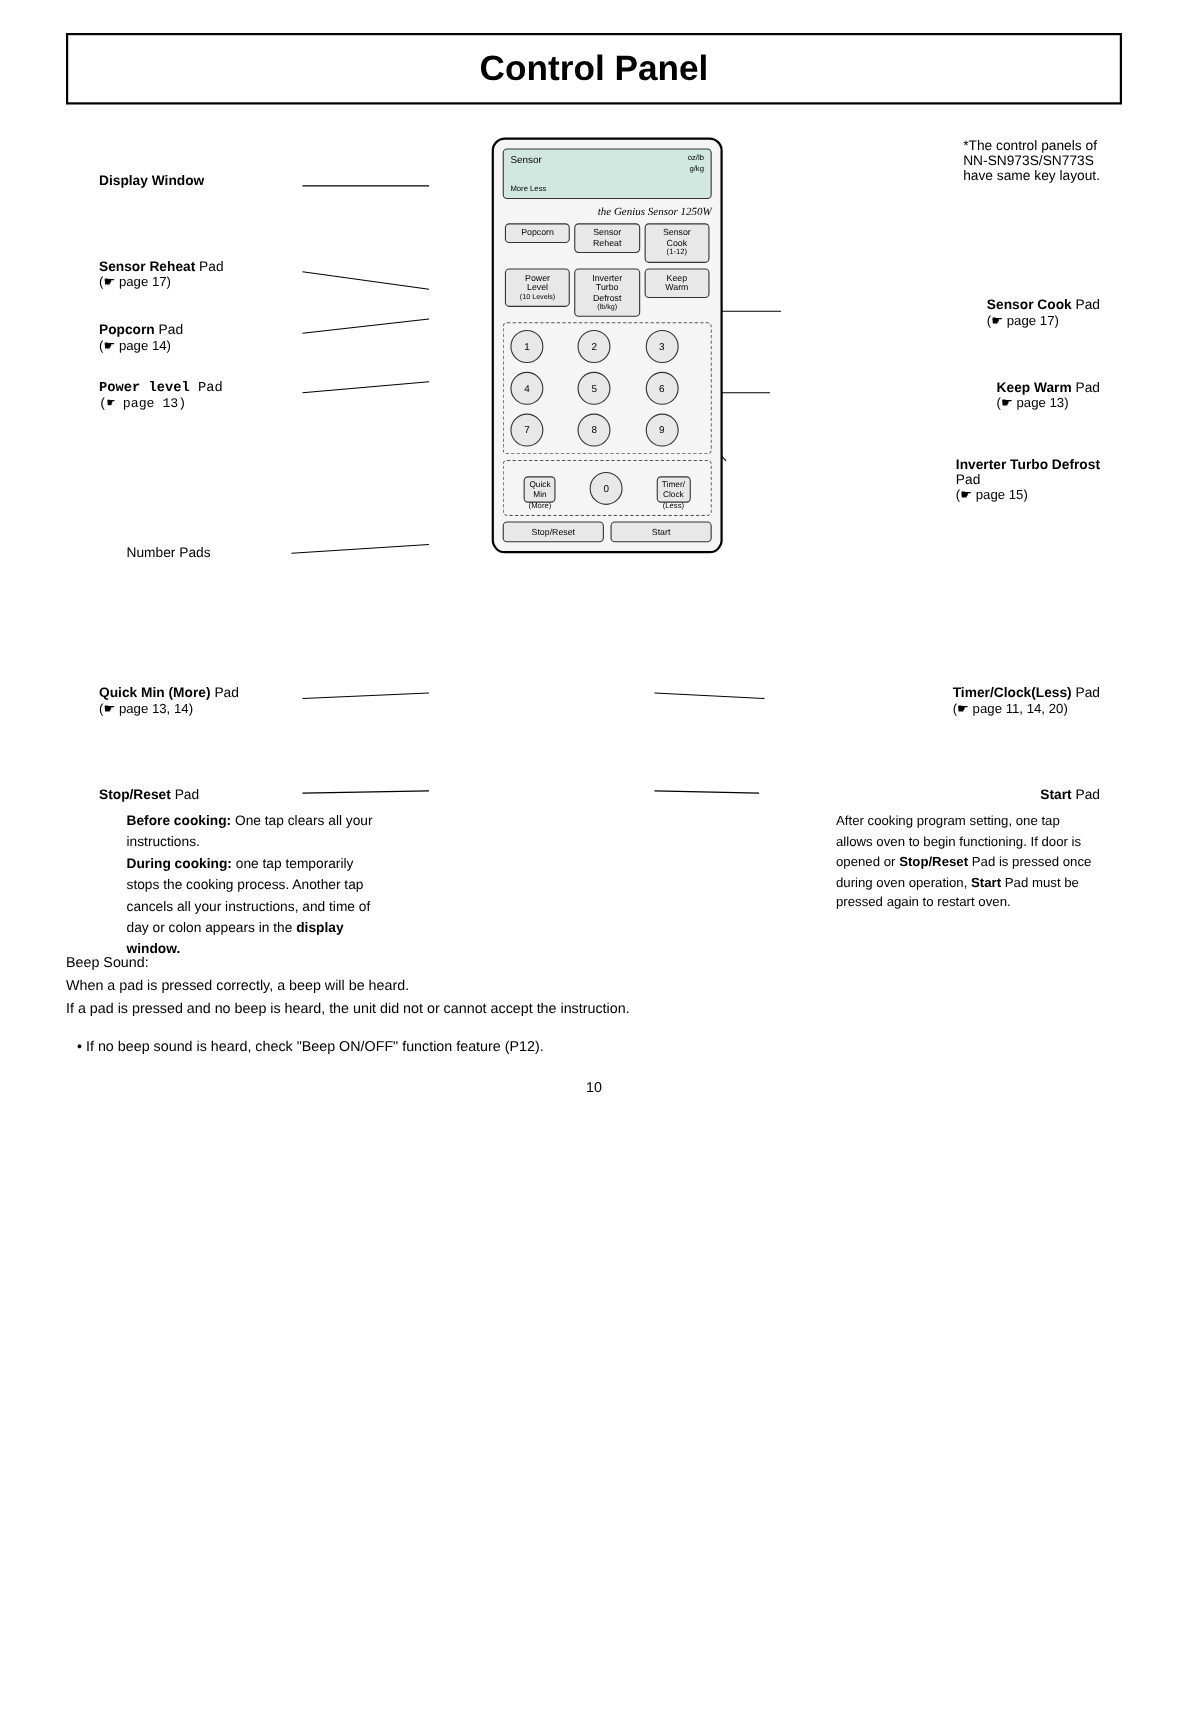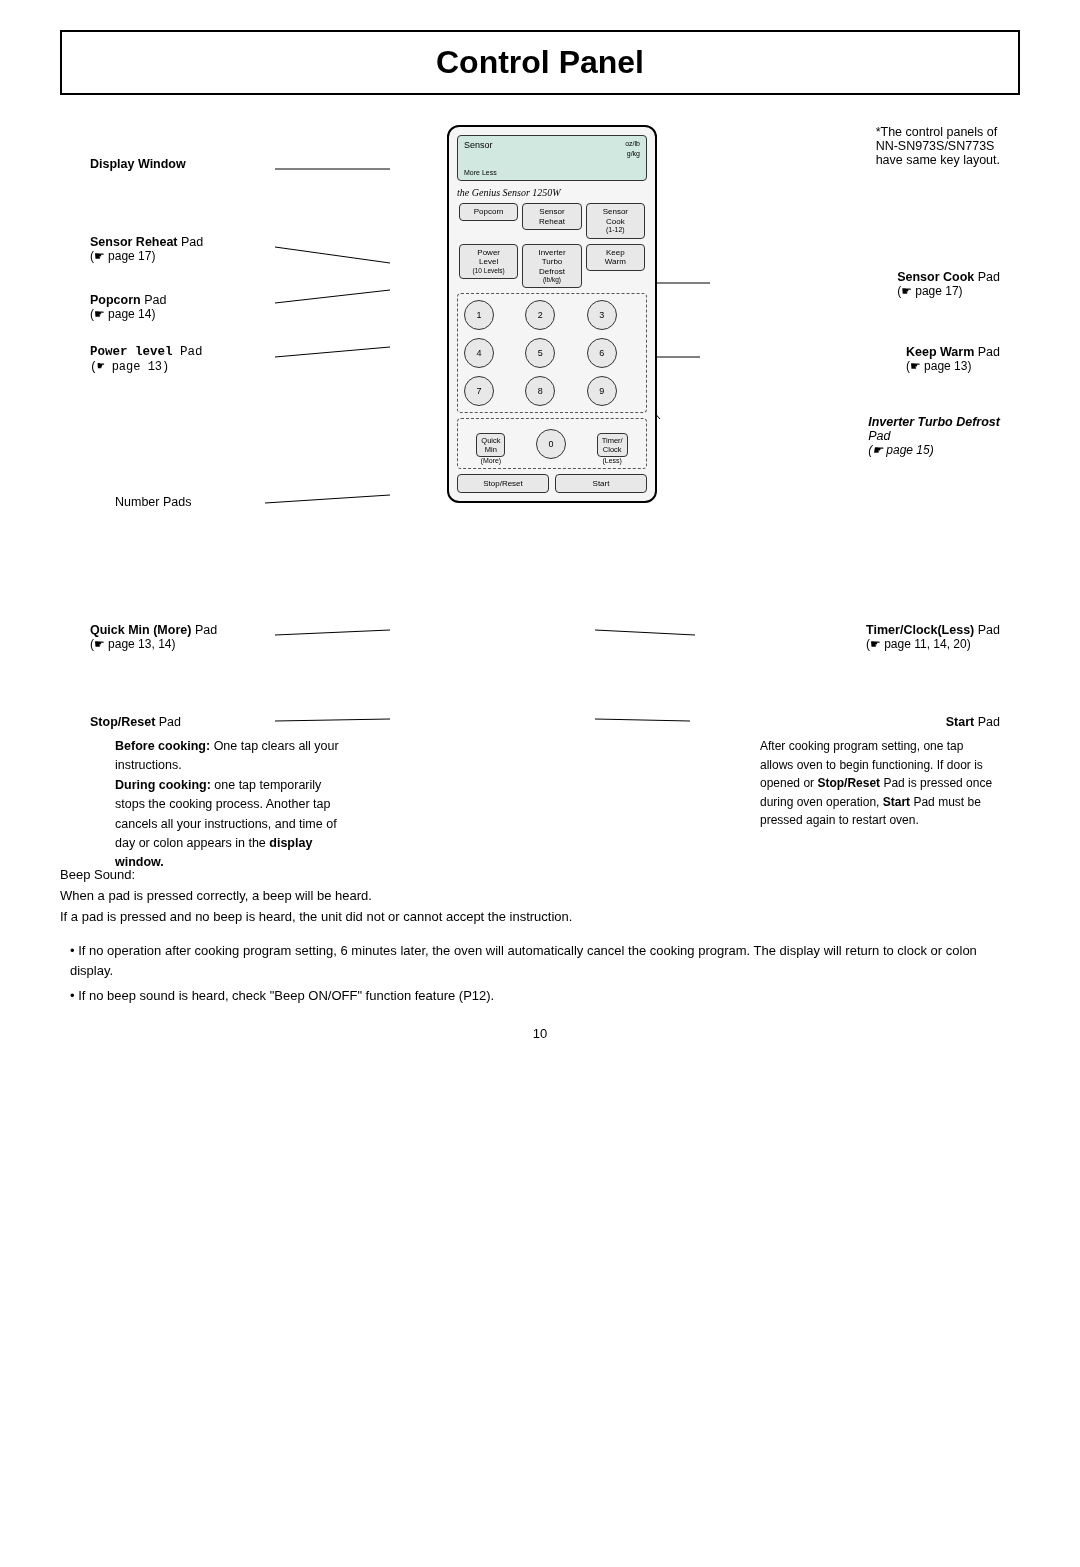--- a/index.html
+++ b/index.html
@@ -77,21 +77,21 @@
       right: 6px;
     }
     .panel-display .more-less {
       font-size: 7px;
       position: absolute;
       bottom: 4px;
       left: 6px;
     }
 
     .brand-line {
-      text-align: left;
+      text-align: right;
       font-size: 10px;
       font-style: italic;
       margin-bottom: 5px;
       font-family: Georgia, serif;
     }
 
     .panel-row {
       display: flex;
       justify-content: space-around;
       margin-bottom: 5px;
@@ -398,21 +398,21 @@
   <div class="label lbl-sensor-cook" style="right:20px; top:145px;margin-left:30px;">
     <span class="bold">Sensor Cook</span> <span>Pad</span><br>
     <span class="page-ref">(☛ page 17)</span>
   </div>
 
   <div class="label lbl-keep-warm" style="right:20px; top:220px;">
     <span class="bold">Keep Warm</span> <span>Pad</span><br>
     <span class="page-ref">(☛ page 13)</span>
   </div>
 
-  <div class="label lbl-inverter-turbo" style="right:20px; top:290px;font-style:italic;">
+  <div class="label lbl-inverter-turbo" style="right:20px; top:290px;">
     <span class="bold">Inverter Turbo Defrost</span><br>
     <span>Pad</span><br>
     <span class="page-ref">(☛ page 15)</span>
   </div>
 
   <div class="label lbl-timer-clock" style="right:20px; top:498px;">
     <span class="bold">Timer/Clock(Less)</span> <span>Pad</span><br>
     <span class="page-ref">(☛ page 11, 14, 20)</span>
   </div>
 
@@ -426,22 +426,19 @@
 </div>
 
 <div class="bottom-content">
   <div>Beep Sound:</div>
   <div>When a pad is pressed correctly, a beep will be heard.</div>
   <div>If a pad is pressed and no beep is heard, the unit did not or cannot accept the instruction.</div>
 
   <div class="note-section">
     <ul class="note-list">
       <li>
-        <span>If no operation after cooking program setting, 6 minutes later, the oven will automatically cancel the cooking program. The display will return to clock or colon display.</span>
-      </li>
-      <li>
         <span>If no beep sound is heard, check "Beep ON/OFF" function feature (P12).</span>
       </li>
     </ul>
   </div>
 </div>
 
 <div class="page-number">10</div>
 
 </body></html>

